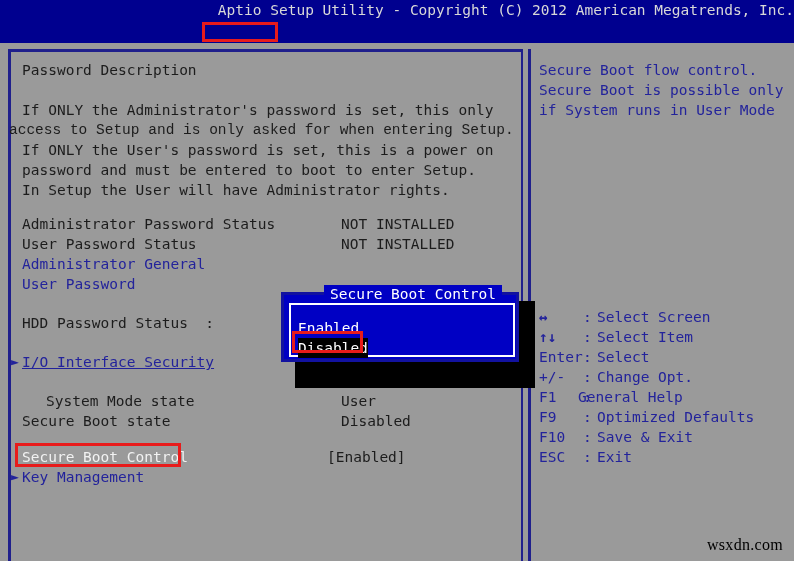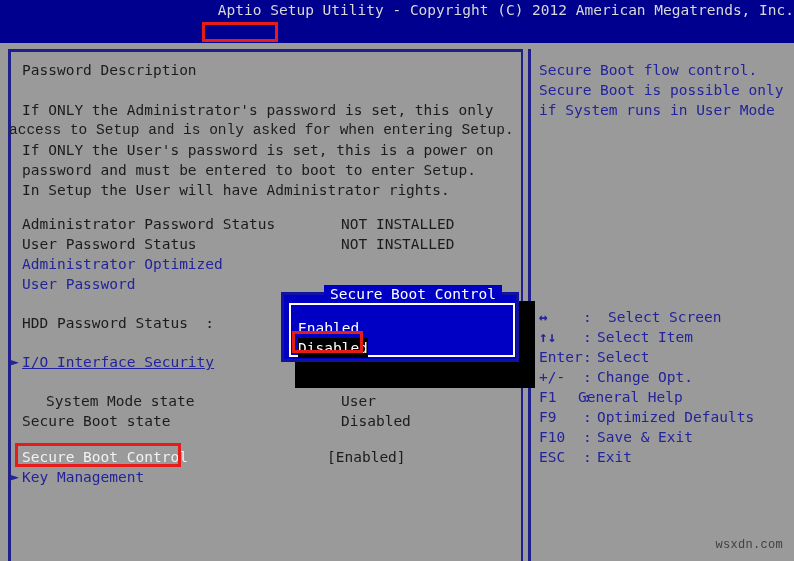--- a/index.html
+++ b/index.html
@@ -162,23 +162,23 @@
   .popup-opt.selected {
     background: #000000;
     color: #ffffff;
   }
 
   
   #watermark {
     position: absolute;
     right: 11px;
     bottom: 6px;
-    color: #404040;
-    font-size: 12px;
-    font-family: Liberation Mono, monospace;
+    color: #000000;
+    font-size: 16px;
+    font-family: Liberation Serif, serif;
     letter-spacing: 0.3px;
   }
 </style>
 </head>
 <body>
 
 <div id="screen">
 
   <div id="titlebar">Aptio Setup Utility - Copyright (C) 2012 American Megatrends, Inc.</div>
 
@@ -199,21 +199,21 @@
     <div class="row label-dark" style="left:22px; top:97px;">If ONLY the User's password is set, this is a power on</div>
     <div class="row label-dark" style="left:22px; top:117px;">password and must be entered to boot to enter Setup.</div>
     <div class="row label-dark" style="left:22px; top:137px;">In Setup the User will have Administrator rights.</div>
 
     <div class="row label-dark" style="left:22px; top:171px;">Administrator Password Status</div>
     <div class="row val" style="left:341px; top:171px;">NOT INSTALLED</div>
 
     <div class="row label-dark" style="left:22px; top:191px;">User Password Status</div>
     <div class="row val" style="left:341px; top:191px;">NOT INSTALLED</div>
 
-    <div class="row label-blue" style="left:22px; top:211px;">Administrator Optimized</div>
+    <div class="row label-blue" style="left:22px; top:211px;">Administrator General</div>
     <div class="row label-blue" style="left:22px; top:231px;">User Password</div>
 
     <div class="row label-dark" style="left:22px; top:270px;">HDD Password Status  :</div>
 
     <span class="arrow-mark" style="left:11px; top:309px;">►</span>
     <div class="row label-blue" style="left:22px; top:309px;text-decoration:underline;">I/O Interface Security</div>
 
     <div class="row label-dark" style="left:22px; top:348px;margin-left:24px;">System Mode state</div>
     <div class="row val" style="left:341px; top:348px;">User</div>
 
@@ -225,21 +225,21 @@
 
     <span class="arrow-mark" style="left:11px; top:424px;">►</span>
     <div class="row label-blue" style="left:22px; top:424px;">Key Management</div>
 
     <div class="help-line" style="left:539px; top:17px;">Secure Boot flow control.</div>
     <div class="help-line" style="left:539px; top:37px;">Secure Boot is possible only</div>
     <div class="help-line" style="left:539px; top:57px;">if System runs in User Mode</div>
 
     <div class="help-line" style="left:539px; top:264px; font-weight:bold;">↔</div>
     <div class="help-line" style="left:583px; top:264px;">:</div>
-    <div class="help-line" style="left:597px; top:264px;margin-left:11px;">Select Screen</div>
+    <div class="help-line" style="left:597px; top:264px;">Select Screen</div>
 
     <div class="help-line" style="left:539px; top:284px; font-weight:bold;">↑↓</div>
     <div class="help-line" style="left:583px; top:284px;">:</div>
     <div class="help-line" style="left:597px; top:284px;">Select Item</div>
 
     <div class="help-line" style="left:539px; top:304px;">Enter</div>
     <div class="help-line" style="left:583px; top:304px;">:</div>
     <div class="help-line" style="left:597px; top:304px;">Select</div>
 
     <div class="help-line" style="left:539px; top:324px;">+/-</div>

